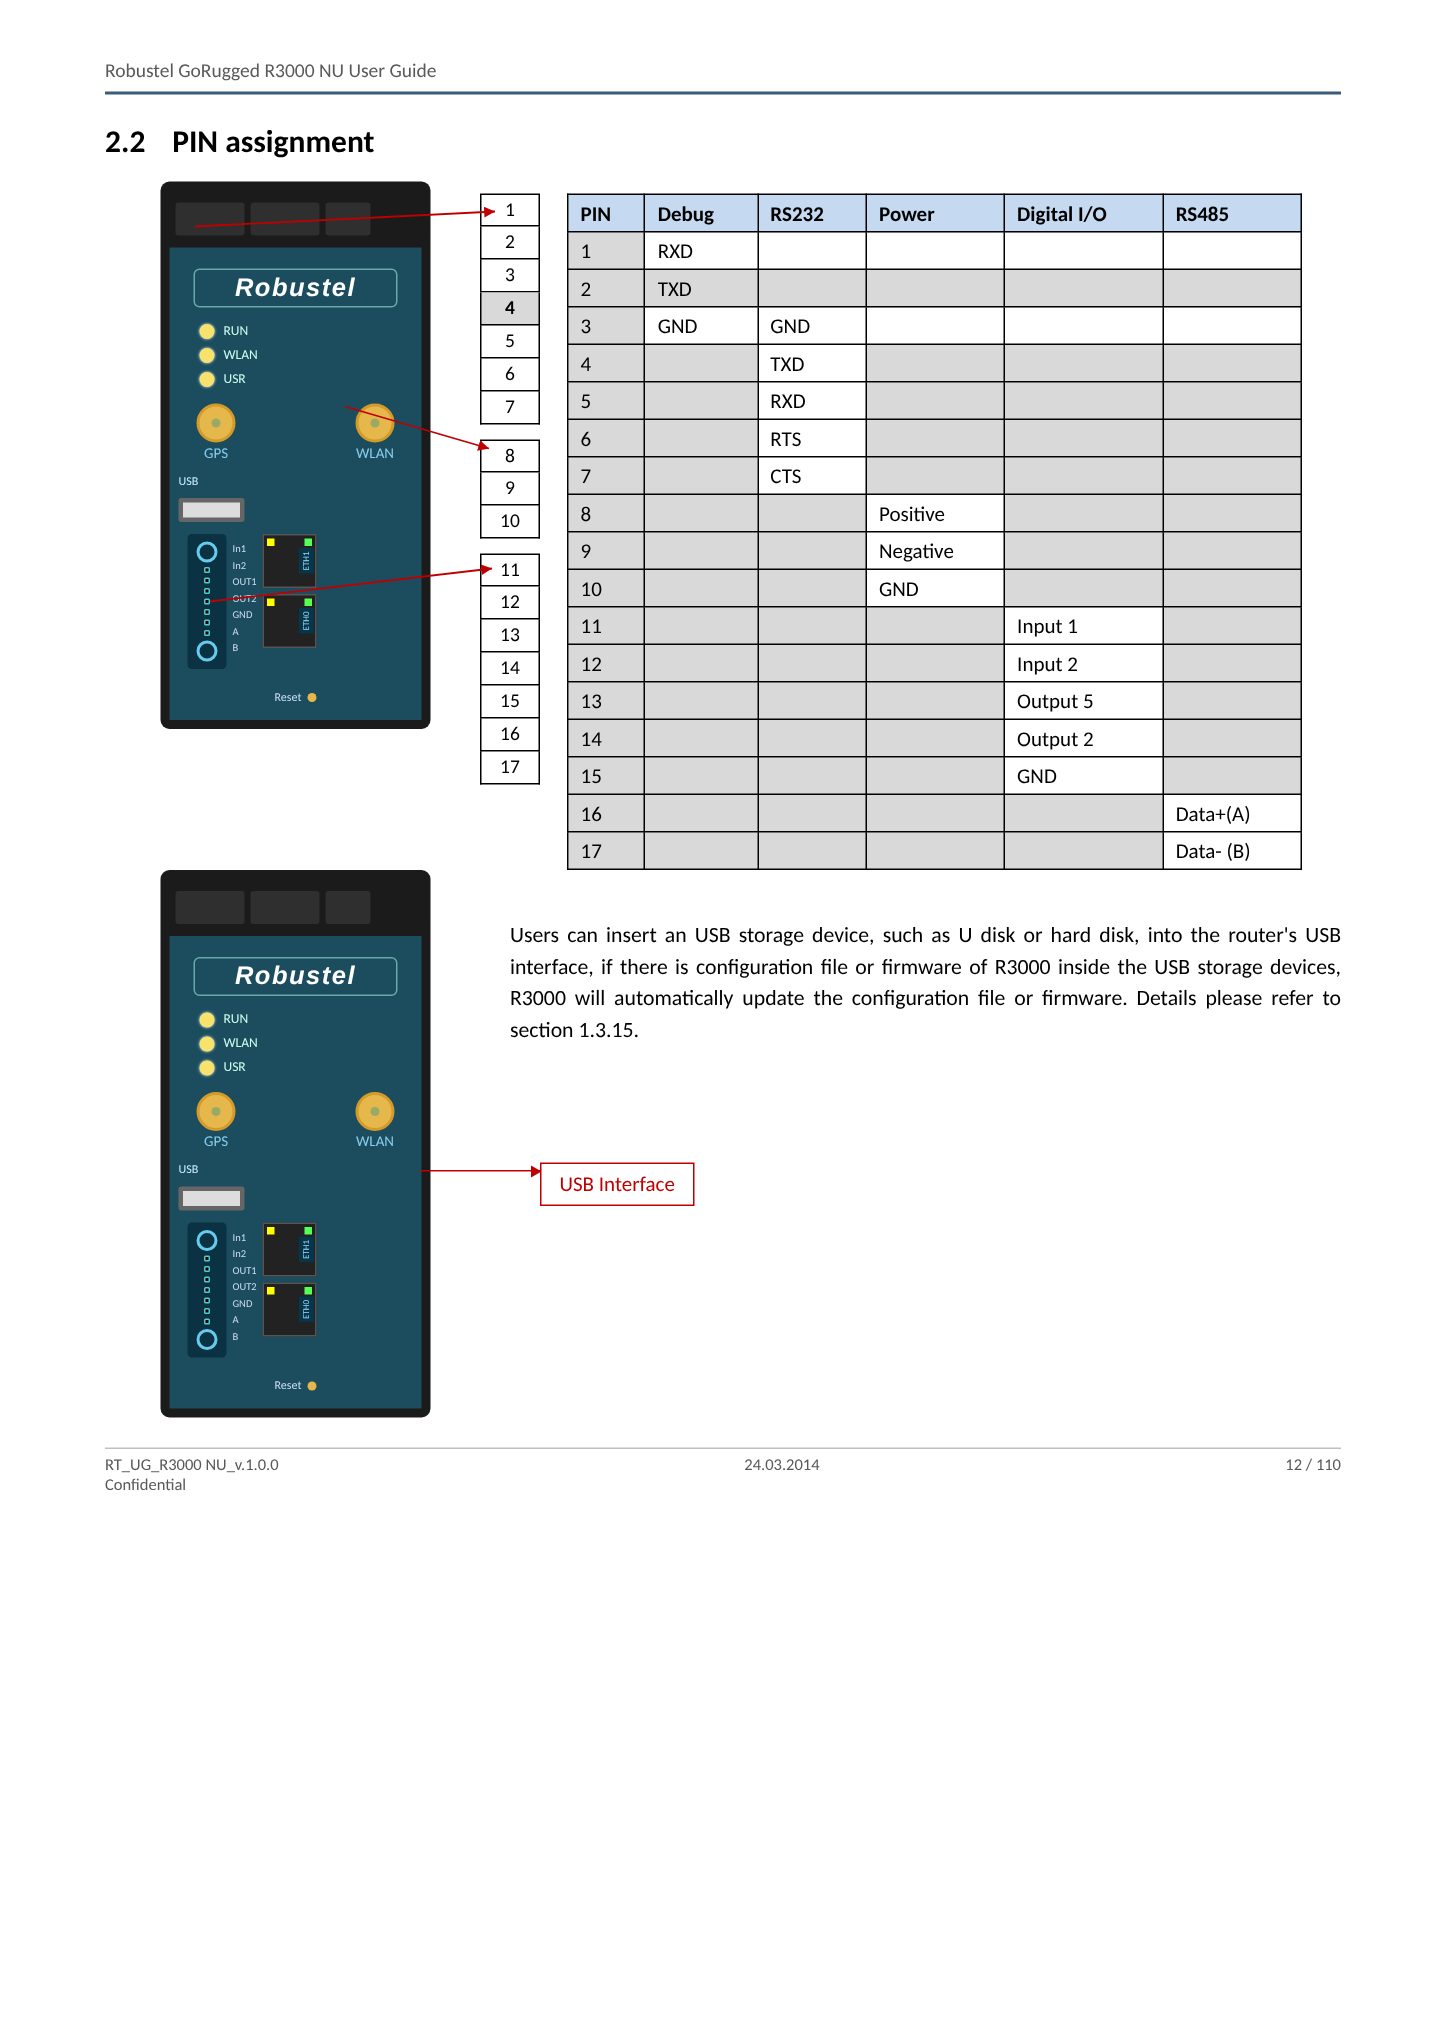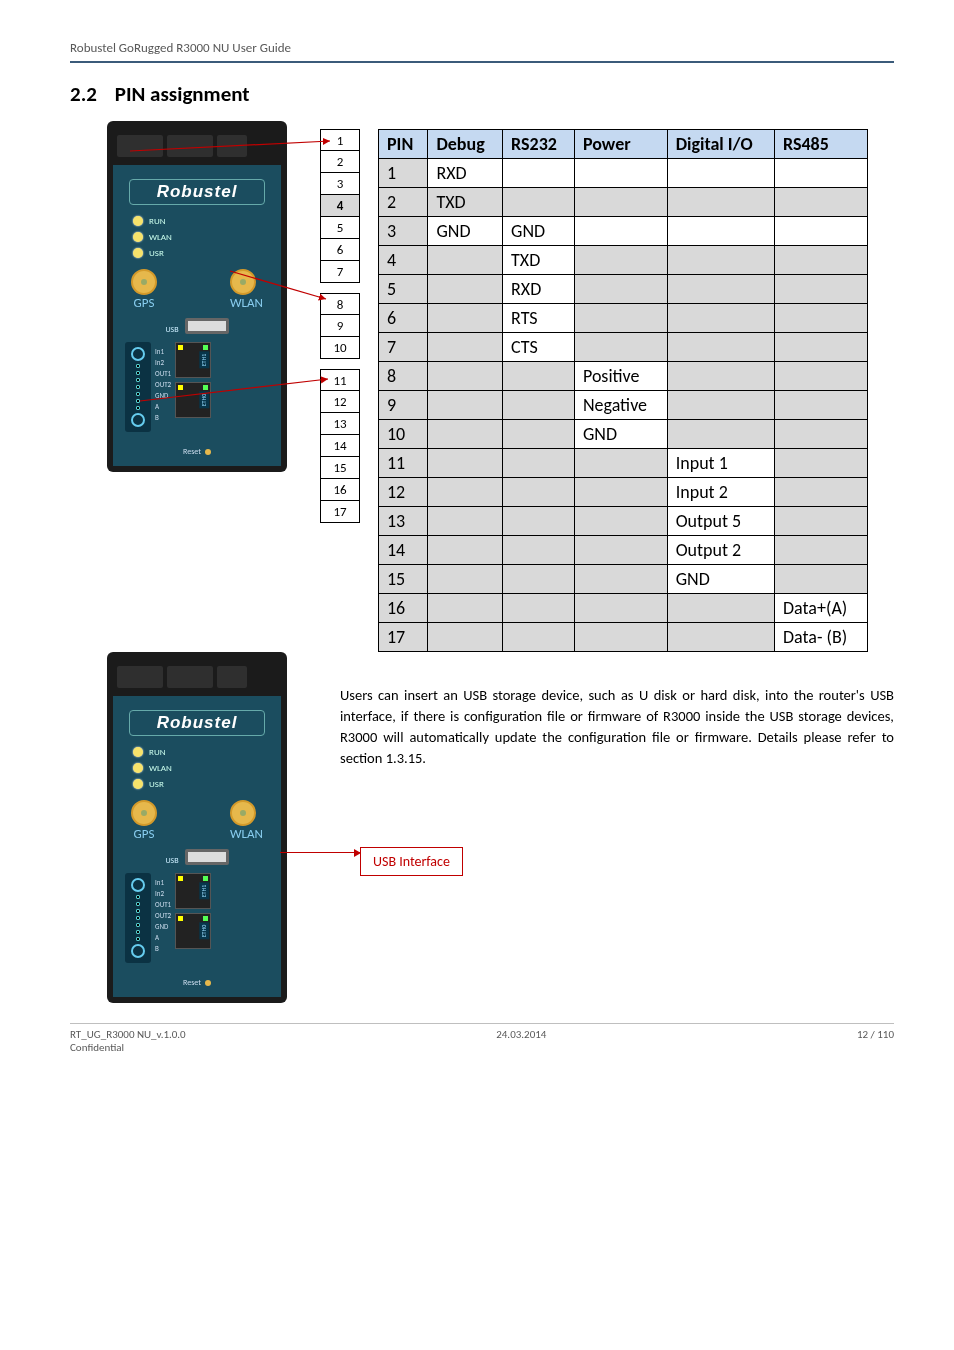--- a/index.html
+++ b/index.html
@@ -68,22 +68,22 @@
     padding:2px 0;
     margin:4px 10px 10px 10px;
     letter-spacing:1px;
   }
   .leds { padding:0 14px; }
   .led-row { display:flex; align-items:center; margin:5px 0; font-size:9px; color:#cfe; }
   .led-dot { width:10px; height:10px; border-radius:50%; margin-right:6px; background:#f7e36b; box-shadow:0 0 2px #fff;}
   .ant-row { display:flex; justify-content:space-between; padding:6px 12px 4px; }
   .ant { width:26px; height:26px; border-radius:50%; background:#e6b84c; border:2px solid #d49a2a; position:relative; }
   .ant::after { content:""; position:absolute; top:50%; left:50%; width:6px; height:6px; background:#9a6; border-radius:50%; transform:translate(-50%,-50%); }
-  .ant-lbl { font-size:13px; color:#8ce; text-align:center; }
-  .usb-row { display:flex; align-items:flex-end; justify-content:center; padding:4px 0 8px; gap:6px;}
+  .ant-lbl { font-size:10px; color:#8ce; text-align:center; }
+  .usb-row { display:flex; align-items:flex-start; justify-content:center; padding:4px 0 8px; gap:6px;flex-direction:column;}
   .usb-lbl { font-size:8px; color:#cef; }
   .usb-port { width:44px; height:16px; background:#ddd; border:3px solid #666; border-radius:2px;}
   .tb-area { display:flex; padding:0 6px 6px 6px; gap:4px; align-items:stretch;}
   .tb-block {
     background:#0b3243;
     width:26px;
     padding:3px 0;
     border-radius:3px;
   }
   .tb-hole { width:4px; height:4px; background:#000; margin:3px auto; border:1px solid #5cc; border-radius:1px;}
@@ -114,21 +114,21 @@
   }
   .pin-cell + .pin-cell { border-top:none; }
   .pin-gap { height:10px; border:none !important; }
   .pin-highlight { background:#d9d9d9; font-weight:bold;}
 
   .data-table {
     border-collapse: collapse;
     margin-left: 18px;
     margin-top: 8px;
     width: 490px;
-    font-size:18px;
+    font-size:14px;
   }
   .data-table th, .data-table td {
     border:1px solid #000;
     padding:3px 8px;
     text-align:left;
     height:25px;
   }
   .data-table th { background:#c5d9f1; font-weight:bold; }
   .shade { background:#d9d9d9; }
 

